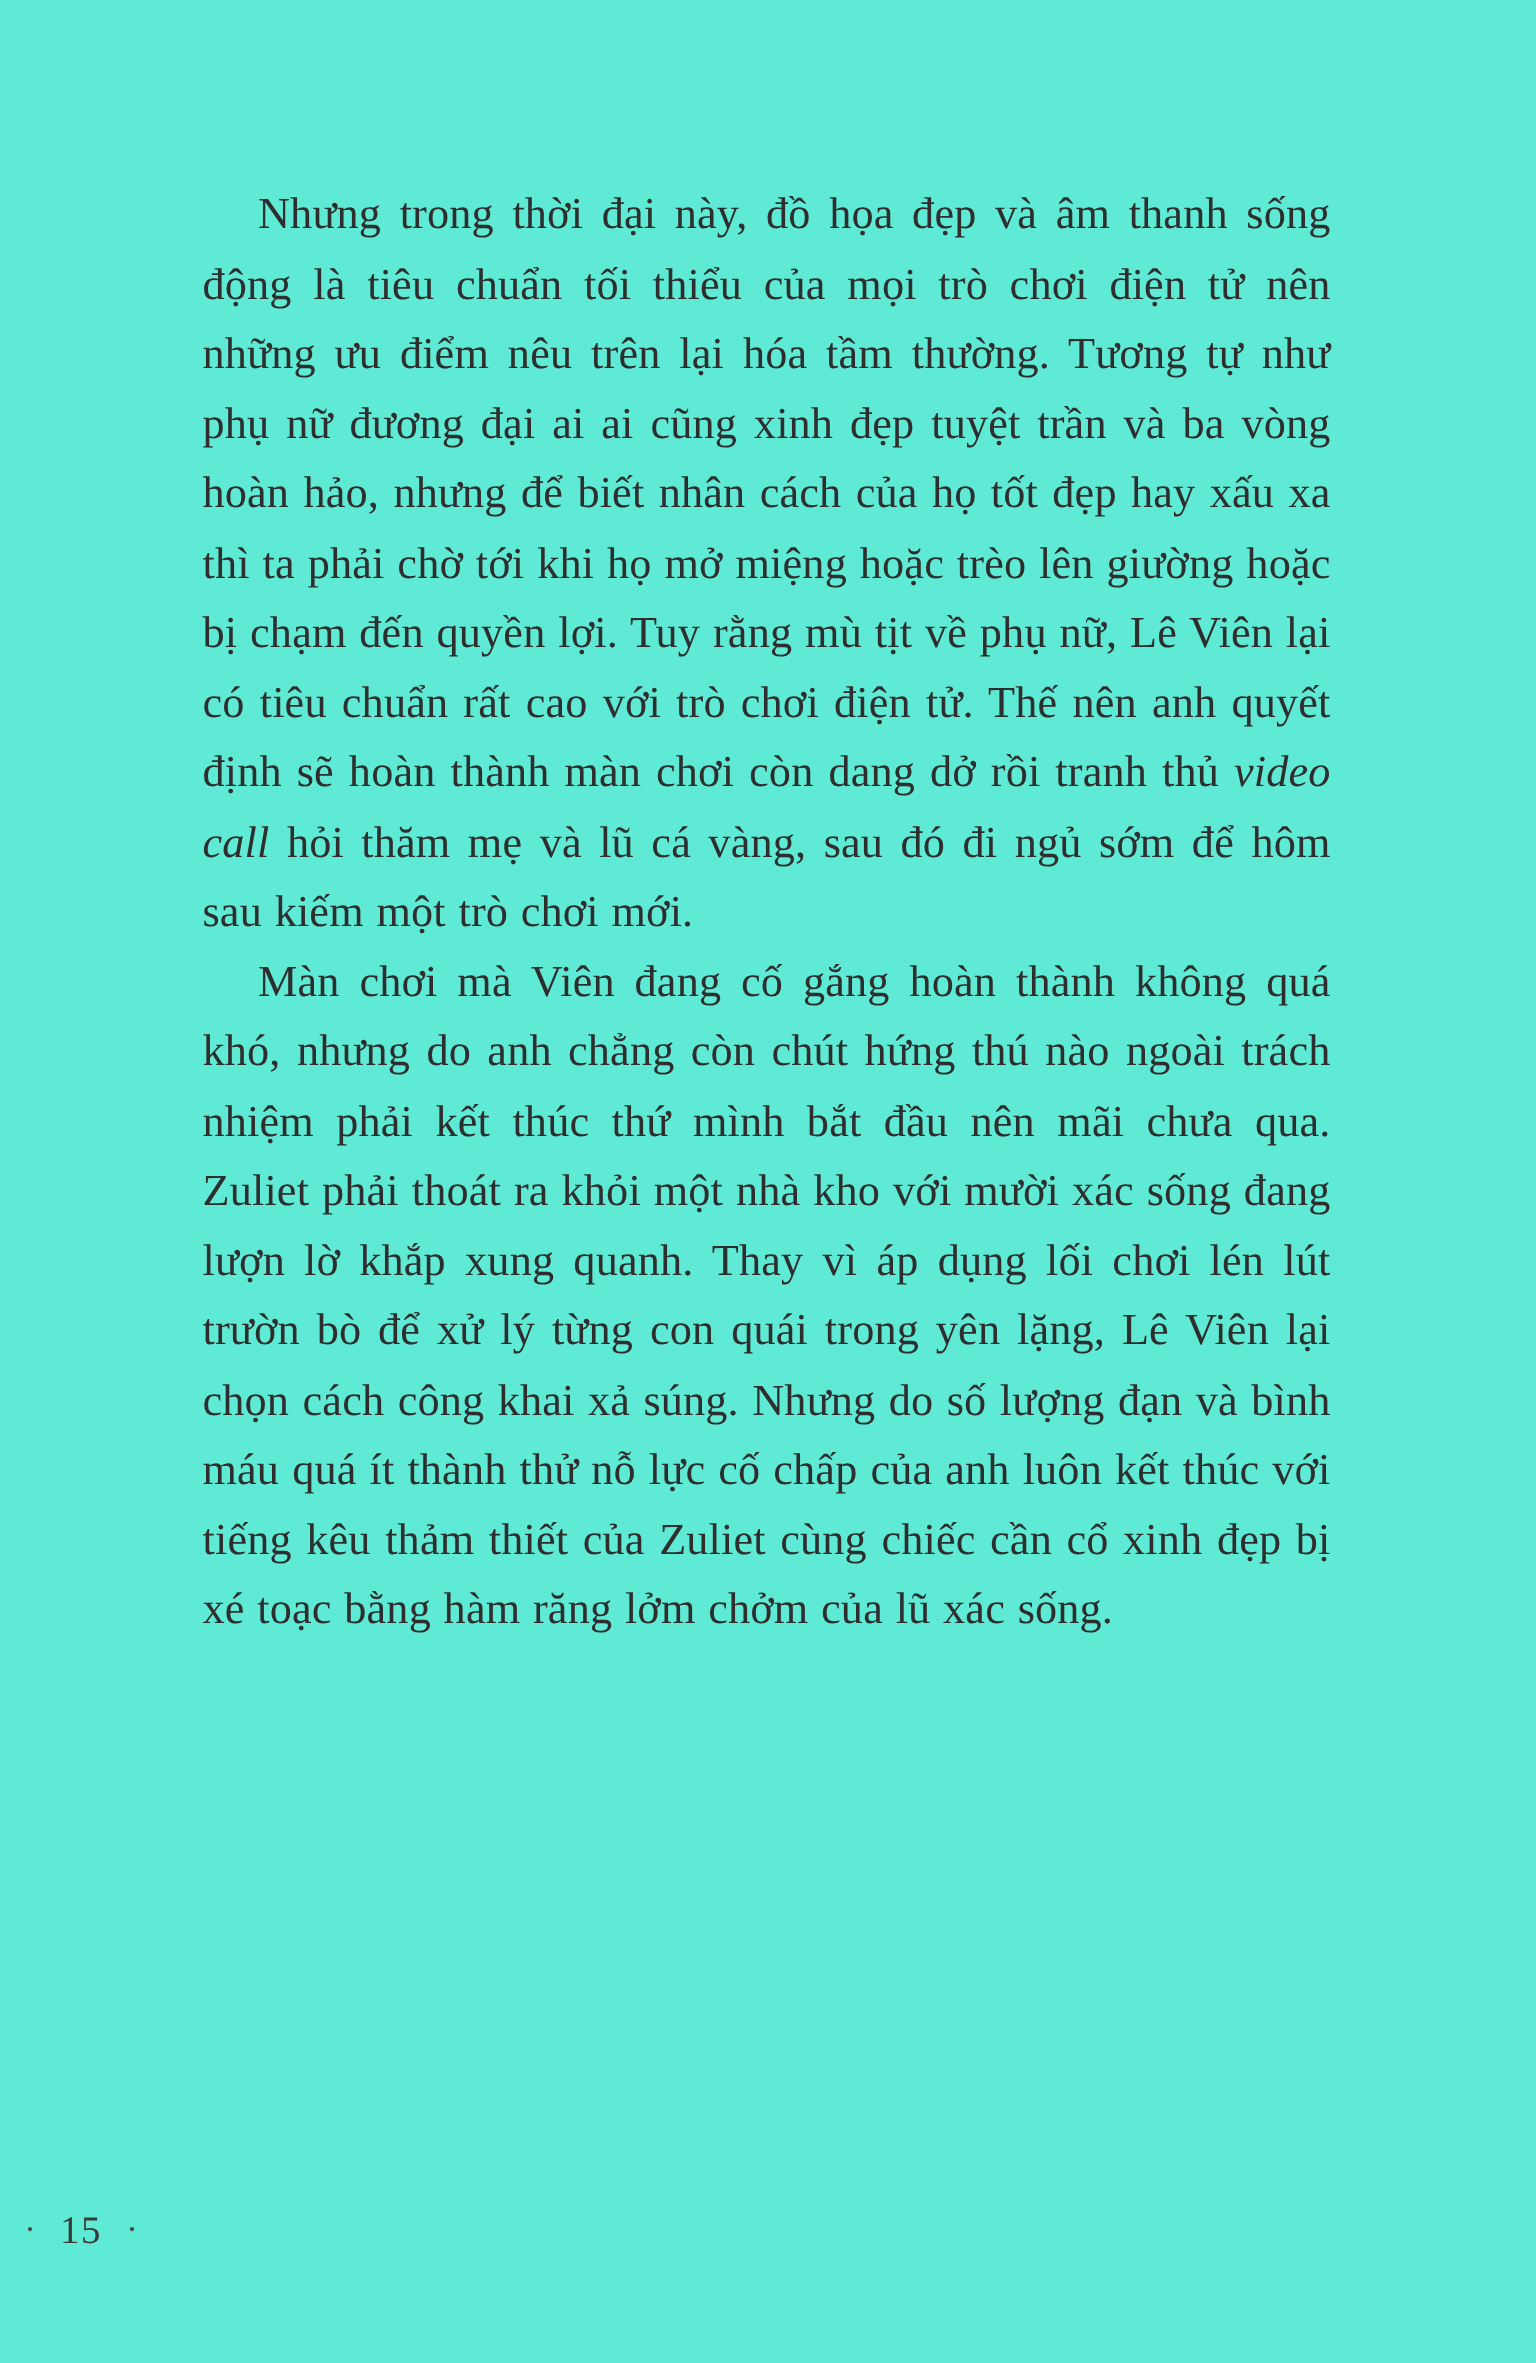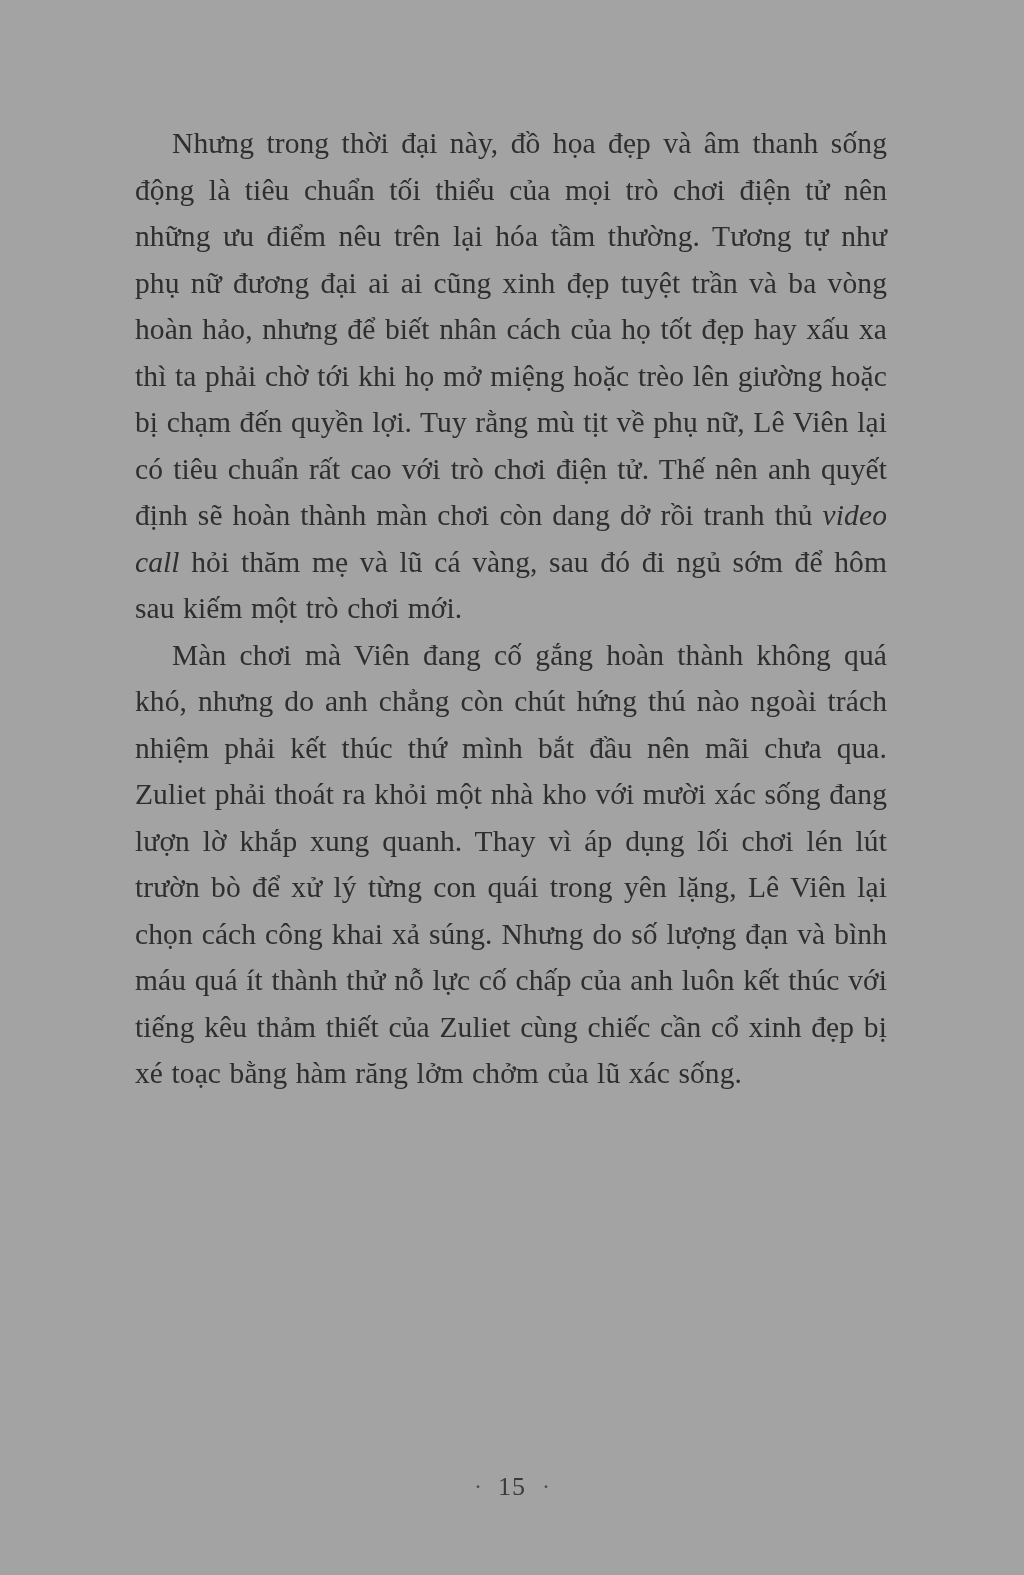--- a/index.html
+++ b/index.html
@@ -4,21 +4,21 @@
 <style>
   html, body {
     margin: 0;
     padding: 0;
     background: #ffffff;
   }
   .page {
     position: relative;
     width: 1024px;
     height: 1575px;
-    background: #a3a3a3;
+    background: #5eead4;
     font-family: "Liberation Serif", "DejaVu Serif", serif;
     color: #2e2e2e;
     overflow: hidden;
   }
   .text-block {
     position: absolute;
     left: 135px;
     top: 120px;
     width: 752px;
   }
@@ -33,21 +33,20 @@
     word-spacing: 1px;
   }
   .para em {
     font-style: italic;
   }
   .page-footer {
     position: absolute;
     left: 0;
     width: 100%;
     top: 1472px;
-    text-align: center;
     font-size: 26px;
     color: #3a3a3a;
   }
   .page-footer .dot {
     display: inline-block;
     margin: 0 16px;
     font-size: 24px;
     vertical-align: 1px;
     color: #4a4a4a;
   }

